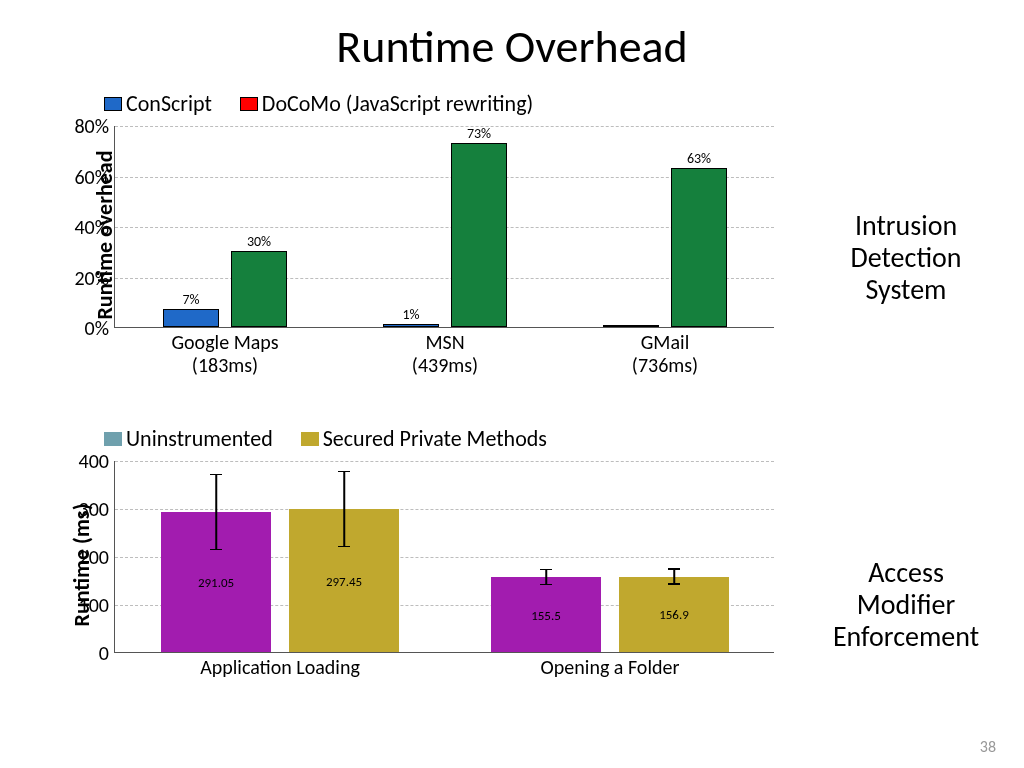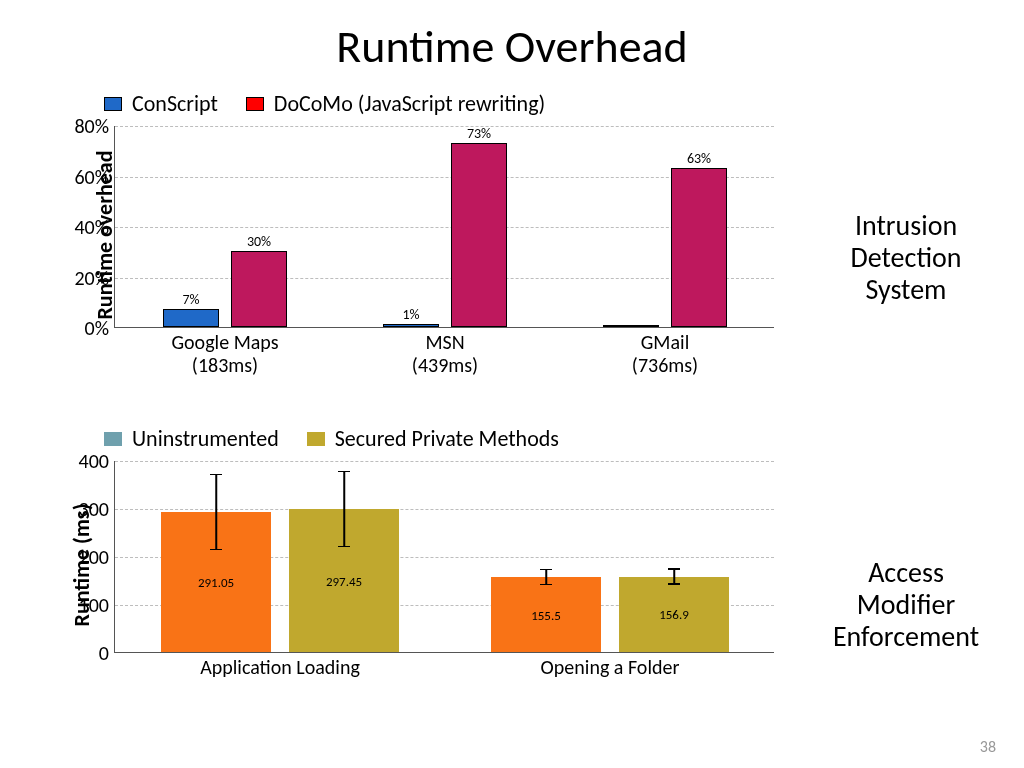--- a/index.html
+++ b/index.html
@@ -52,21 +52,21 @@
 
   .legend {
     display: flex;
     gap: 28px;
     font-size: 22px;
     margin-left: 70px;
     align-items: center;
     position: absolute;
     top: 0; left: 0;
   }
-  .legend-item { display: inline-flex; align-items: center; gap: 10px; }
+  .legend-item { display: inline-flex; align-items: center; gap: 4px; }
   .swatch {
     width: 18px; height: 14px;
     border: 1.5px solid #000;
     display: inline-block;
   }
   .swatch.blue    { background: #1f69c8; }
   .swatch.red     { background: #ff0000; }
   .swatch.teal    { background: #6fa0ad; border: none; }
   .swatch.mustard { background: #c0a82e; border: none; }
 
@@ -110,22 +110,22 @@
     font-size: 20px;
     padding-top: 4px;
     line-height: 1.15;
   }
   .bar {
     position: absolute;
     bottom: 0;
     border: 1.5px solid #000;
   }
   .bar.blue    { background: #1f69c8; }
-  .bar.red     { background: #be185d; }
-  .bar.teal    { background: #f97316; border: none; }
+  .bar.red     { background: #15803d; }
+  .bar.teal    { background: #a21caf; border: none; }
   .bar.mustard { background: #c0a82e; border: none; }
   .bar-label {
     position: absolute;
     width: 100%;
     text-align: center;
     font-size: 14px;
   }
   .bar-label.above { bottom: 100%; padding-bottom: 2px; }
   .bar-label.inside { top: 50%; transform: translateY(-50%); font-size: 13px; }
   .err-bar {

